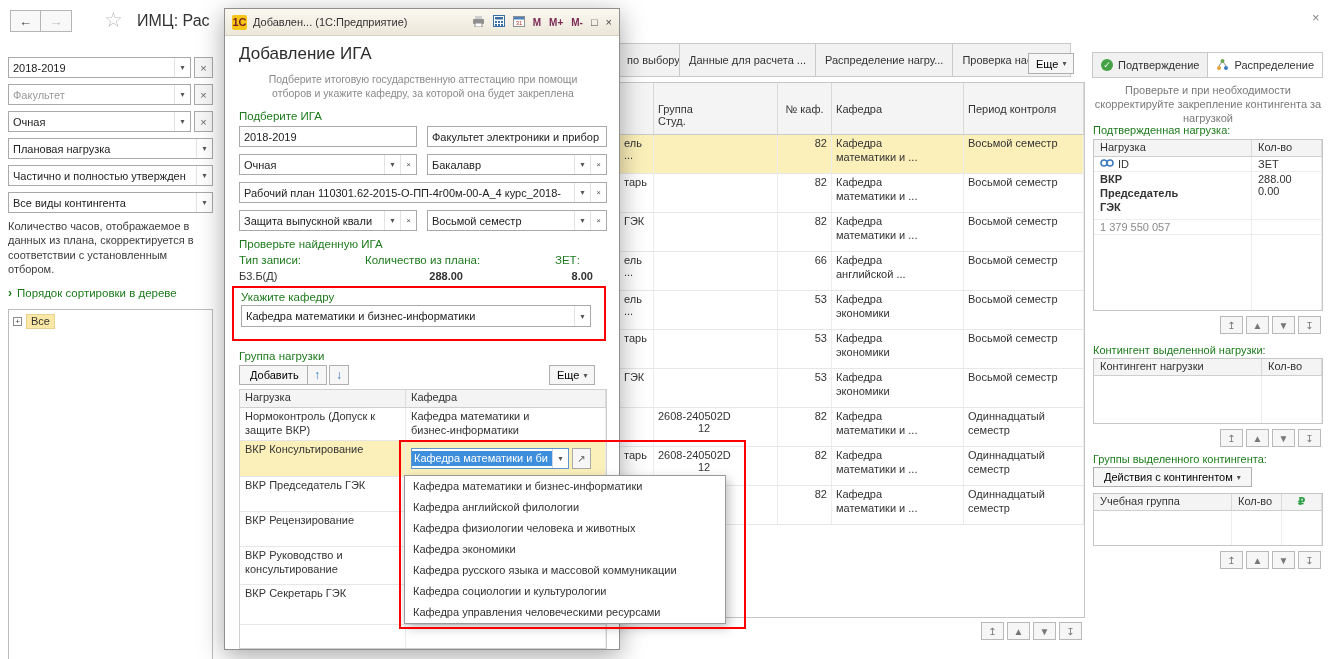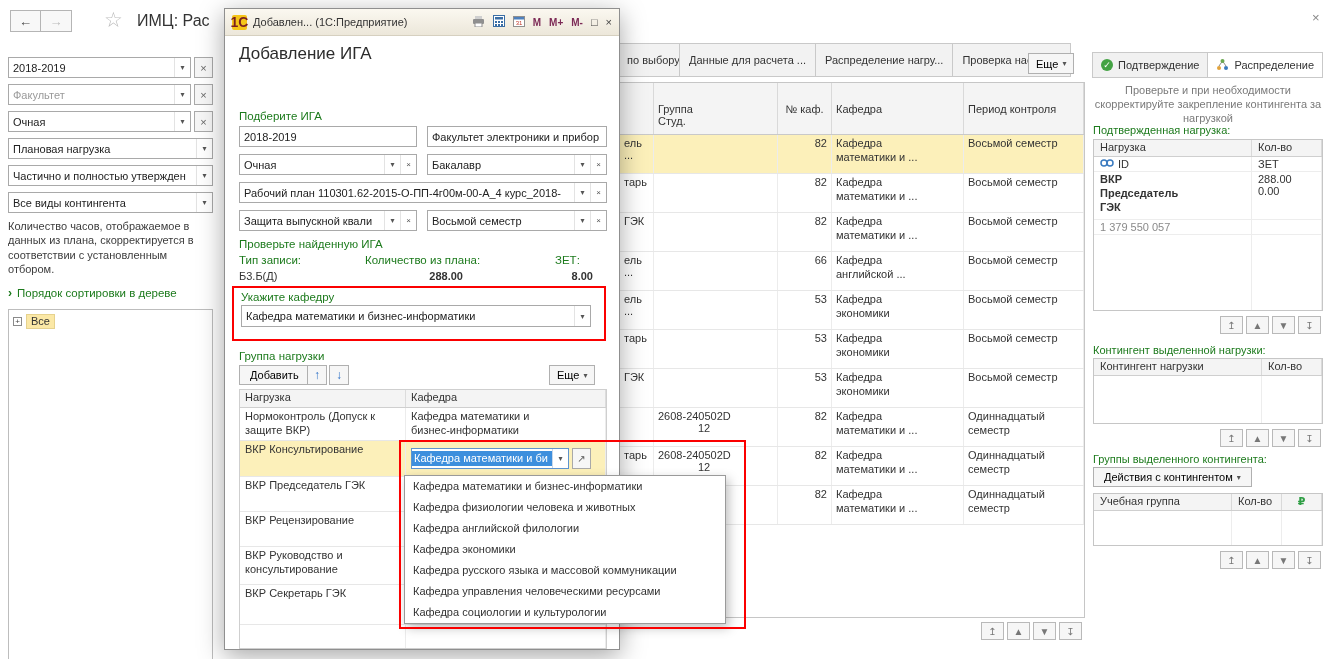--- a/index.html
+++ b/index.html
@@ -75,21 +75,21 @@
 .u2{width:50px}
 .u3{flex:1;text-align:center}
 .bold{font-weight:bold}
 .ital{color:#8a8a8a}
 .pre{white-space:pre-line;line-height:1.25}
 .rub{color:#2e9e44;font-weight:bold}
 .idlab{display:flex;align-items:center;gap:4px}
 
 .dialog{left:224px;top:8px;width:396px;height:642px;background:#fff;border:1px solid #8f8f8f;box-shadow:0 6px 24px rgba(0,0,0,.35);z-index:10;overflow:hidden}
 .dtitle{height:27px;background:linear-gradient(#fbf8f0,#ece7da);border-bottom:1px solid #d6d0c0;display:flex;align-items:center;padding:0 7px;gap:6px}
-.logo1c{width:15px;height:15px;background:#f5c518;color:#7a1f1f;font-size:14px;font-weight:bold;display:flex;align-items:center;justify-content:center;border-radius:2px;flex:none}
+.logo1c{width:15px;height:15px;background:#f5c518;color:#7a1f1f;font-size:11px;font-weight:bold;display:flex;align-items:center;justify-content:center;border-radius:2px;flex:none}
 .dtxt{font-size:11px;color:#333;white-space:nowrap;overflow:hidden}
 .dicons{margin-left:auto;display:flex;align-items:center;gap:8px}
 .mlab{color:#7c2a56;font-size:10px;font-weight:bold}
 .dwbtn{font-size:11px;color:#444;background:none;border:none}
 .dheading{font-size:17px;color:#2c2c2c}
 .seclabel{color:#1c7a1c;font-size:11.5px}
 .instr{color:#8a8a8a;font-size:10.5px;text-align:center;line-height:1.3}
 .redframe{border:2px solid #fb0000}
 .annot{border:2px solid #fb0000;z-index:20;pointer-events:none}
 .bv{font-weight:bold}
@@ -422,20 +422,21 @@
             </svg></span>
         <span class="mlab">М</span>
         <span class="mlab">М+</span>
         <span class="mlab">М-</span>
         <button class="dwbtn">□</button>
         <button class="dwbtn">×</button>
       </span>
     </div>
 
     <div class="abs dheading" style="left:14px;top:35px">Добавление ИГА</div>
+    <div class="abs instr" style="left:28px;top:64px;width:340px">Подберите итоговую государственную аттестацию при помощи отборов и укажите кафедру, за которой она будет закреплена</div>
 
     <div class="abs seclabel" style="left:14px;top:101px">Подберите ИГА</div>
 
     <div class="abs field" style="left:14px;top:117px;width:178px">
       <span class="ftxt">2018-2019</span>
     </div>
     <div class="abs field" style="left:202px;top:117px;width:180px">
       <span class="ftxt">Факультет электроники и прибор</span>
     </div>
 
@@ -532,23 +533,23 @@
       </div>
       <div class="dfill">
           <div class="dc1"></div>
           <div class="dc2"></div>
         </div>
     </div>
   </div>
 
   <div class="abs popup" style="left:404px;top:475px;width:322px">
     <div class="pitem">Кафедра математики и бизнес-информатики</div>
+    <div class="pitem">Кафедра английской филологии</div>
     <div class="pitem">Кафедра физиологии человека и животных</div>
-    <div class="pitem">Кафедра английской филологии</div>
     <div class="pitem">Кафедра экономики</div>
     <div class="pitem">Кафедра русского языка и массовой коммуникации</div>
+    <div class="pitem">Кафедра социологии и культурологии</div>
     <div class="pitem">Кафедра управления человеческими ресурсами</div>
-    <div class="pitem">Кафедра социологии и культурологии</div>
   </div>
 
   <div class="abs annot" style="left:399px;top:440px;width:347px;height:189px"></div>
 
 </div>
 
 </body></html>

